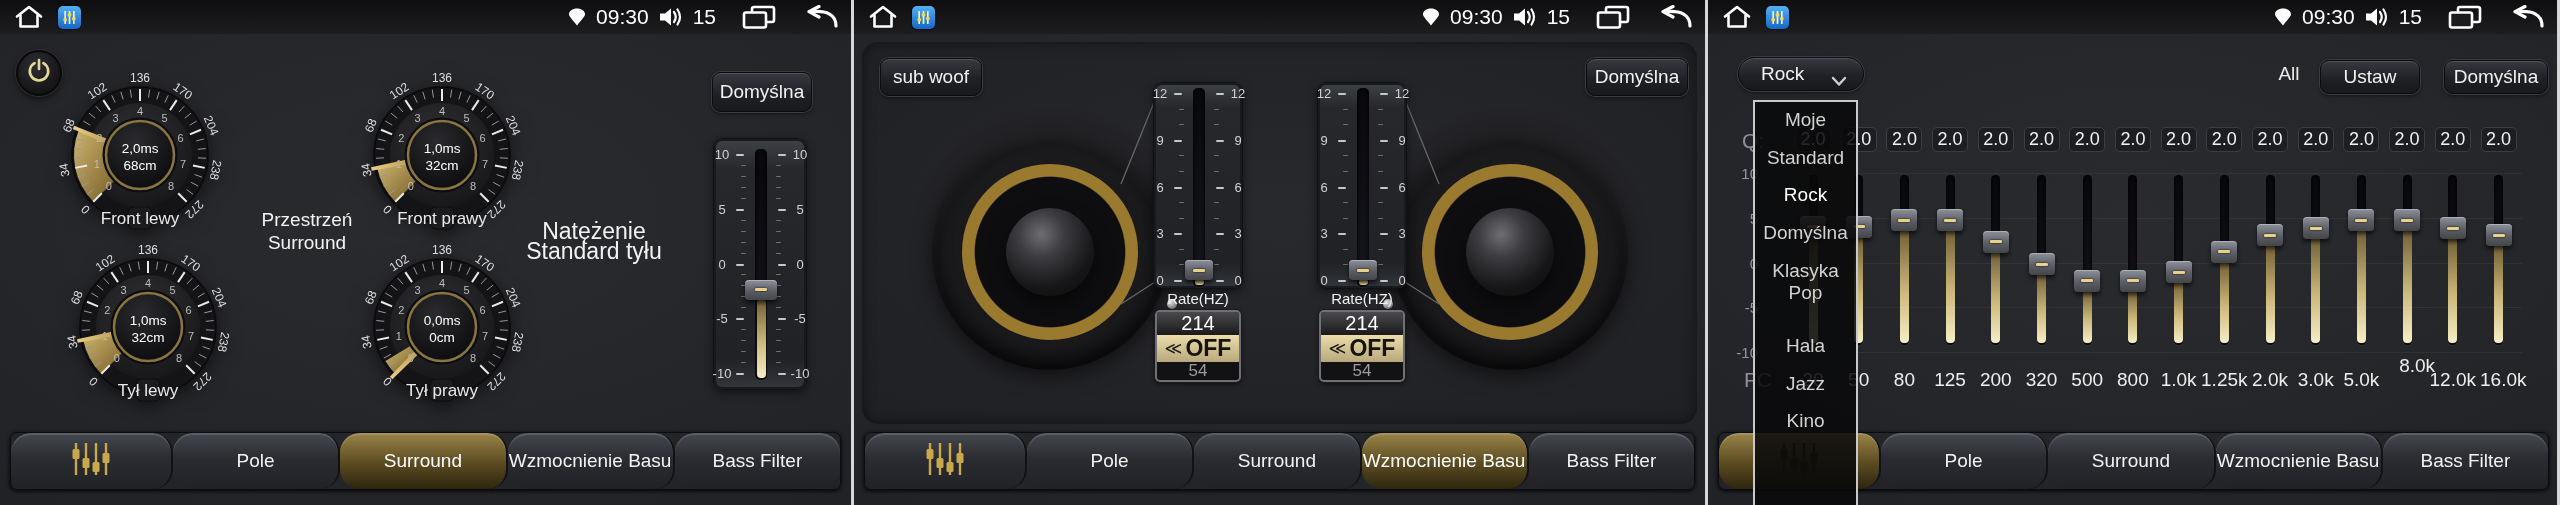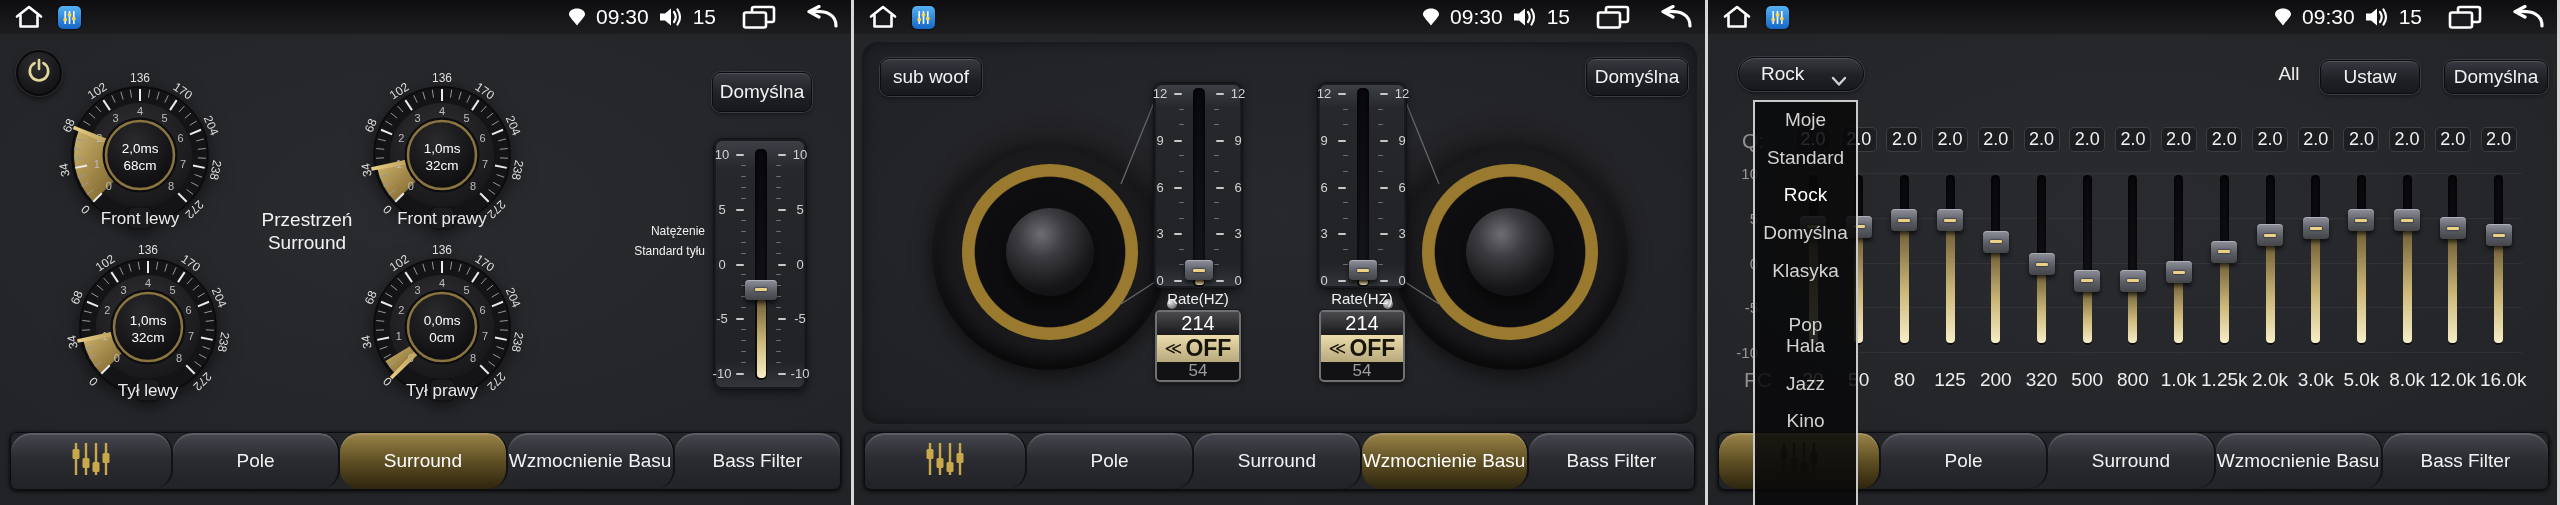--- a/index.html
+++ b/index.html
@@ -591,21 +591,21 @@
   <text y="15" text-anchor="middle" font-size="13.5" fill="#fff">0cm</text>
   </svg>
           <div class="knoblabel" style="top: 142px;">Tył prawy</div>
         </div>
       </div>
     <div class="centerlabel" style="left:217px;top:208px;width:180px;">
       <div>Przestrzeń</div>
       <div>Surround</div>
     </div>
     <div class="btn" style="left:712px;top:72px;width:100px;height:40px;">Domyślna</div>
-    <div class="centerlabel" style="left:525px;top:221px;width:180px;font-size:12px;line-height:20px;text-align:right;">
+    <div class="centerlabel" style="left:504px;top:221px;width:180px;font-size:23px;line-height:20px;text-align:center;">
       <div>Natężenie</div>
       <div>Standard tyłu</div>
     </div>
     <div class="js-rearslider">
         <div class="sliderbox" style="position: absolute; left: 713px; top: 138px; width: 94px; height: 252px;">
           <div class="dash" style="position: absolute; left: 22px; top: 15px; width: 8px;"></div>
           <div class="dash" style="position: absolute; left: 64px; top: 15px; width: 8px;"></div>
           <div class="slabel" style="position: absolute; left: -5px; top: 16px;">10</div>
           <div class="slabel" style="position: absolute; left: 73px; top: 16px;">10</div>
           <div class="dash minor" style="position: absolute; left: 27px; top: 25.95px; width: 5px;"></div>
@@ -1060,21 +1060,21 @@
         <div class="fclab" style="position: absolute; left: 579.7px; top: 369px; width: 56px; height: 20px;">3.0k</div>
         <div class="qbox" style="position: absolute; left: 635.4px; top: 127px; width: 36px; height: 25px;">2.0</div>
         <div class="track" style="position: absolute; left: 648.9px; top: 175px; width: 9px; height: 170px;"></div>
         <div class="gold" style="position: absolute; left: 648.9px; top: 229.16px; width: 9px; height: 113.84px;"></div>
         <div class="thumb" style="position: absolute; left: 640.4px; top: 209.16px; width: 26px; height: 22px;"></div>
         <div class="fclab" style="position: absolute; left: 625.4px; top: 369px; width: 56px; height: 20px;">5.0k</div>
         <div class="qbox" style="position: absolute; left: 681.1px; top: 127px; width: 36px; height: 25px;">2.0</div>
         <div class="track" style="position: absolute; left: 694.6px; top: 175px; width: 9px; height: 170px;"></div>
         <div class="gold" style="position: absolute; left: 694.6px; top: 229.16px; width: 9px; height: 113.84px;"></div>
         <div class="thumb" style="position: absolute; left: 686.1px; top: 209.16px; width: 26px; height: 22px;"></div>
-        <div class="fclab" style="position: absolute; left: 671.1px; top: 369px; width: 56px; height: 20px;">8.0k</div>
+        <div class="fclab" style="position: absolute; left: 671.1px; top: 355px; width: 56px; height: 20px; text-align: right;">8.0k</div>
         <div class="qbox" style="position: absolute; left: 726.8px; top: 127px; width: 36px; height: 25px;">2.0</div>
         <div class="track" style="position: absolute; left: 740.3px; top: 175px; width: 9px; height: 170px;"></div>
         <div class="gold" style="position: absolute; left: 740.3px; top: 237.46px; width: 9px; height: 105.54px;"></div>
         <div class="thumb" style="position: absolute; left: 731.8px; top: 217.46px; width: 26px; height: 22px;"></div>
         <div class="fclab" style="position: absolute; left: 716.8px; top: 369px; width: 56px; height: 20px;">12.0k</div>
         <div class="qbox" style="position: absolute; left: 772.5px; top: 127px; width: 36px; height: 25px;">2.0</div>
         <div class="track" style="position: absolute; left: 786px; top: 175px; width: 9px; height: 170px;"></div>
         <div class="gold" style="position: absolute; left: 786px; top: 244.1px; width: 9px; height: 98.9px;"></div>
         <div class="thumb" style="position: absolute; left: 777.5px; top: 224.1px; width: 26px; height: 22px;"></div>
         <div class="fclab" style="position: absolute; left: 762.5px; top: 369px; width: 56px; height: 20px; text-align: right;">16.0k</div>
@@ -1111,21 +1111,21 @@
           </div>
         </div>
       </div>
     <div class="js-dropdown">
         <div class="ddlist" style="position: absolute; left: 45px; top: 100px; width: 105px; height: 405px;">
           <div class="dditem" style="top: 5px;">Moje</div>
           <div class="dditem" style="top: 43px;">Standard</div>
           <div class="dditem sel" style="top: 80px;">Rock</div>
           <div class="dditem" style="top: 118px;">Domyślna</div>
           <div class="dditem" style="top: 156px;">Klasyka</div>
-          <div class="dditem" style="top: 210px;">Pop</div>
+          <div class="dditem" style="top: 178px;">Pop</div>
           <div class="dditem" style="top: 231px;">Hala</div>
           <div class="dditem" style="top: 269px;">Jazz</div>
           <div class="dditem" style="top: 306px;">Kino</div>
         </div>
       </div>
   </section>
   <div class="sep" style="left:2557px;"></div>
 </div>
 
 </body></html>

